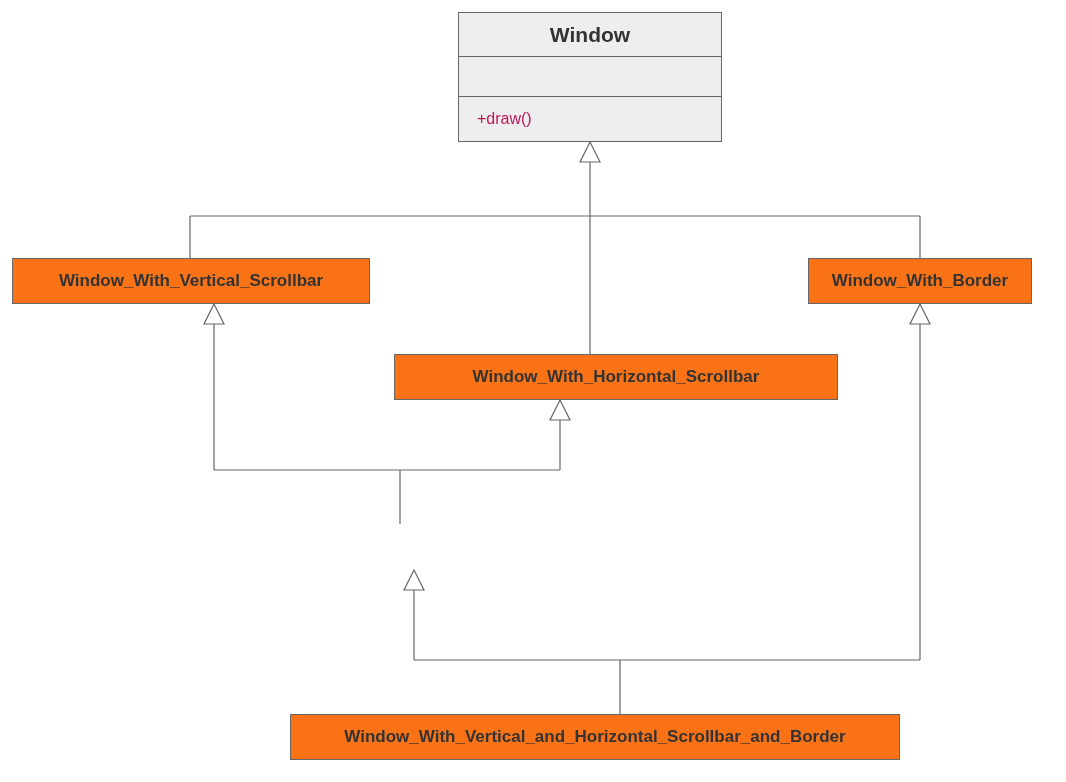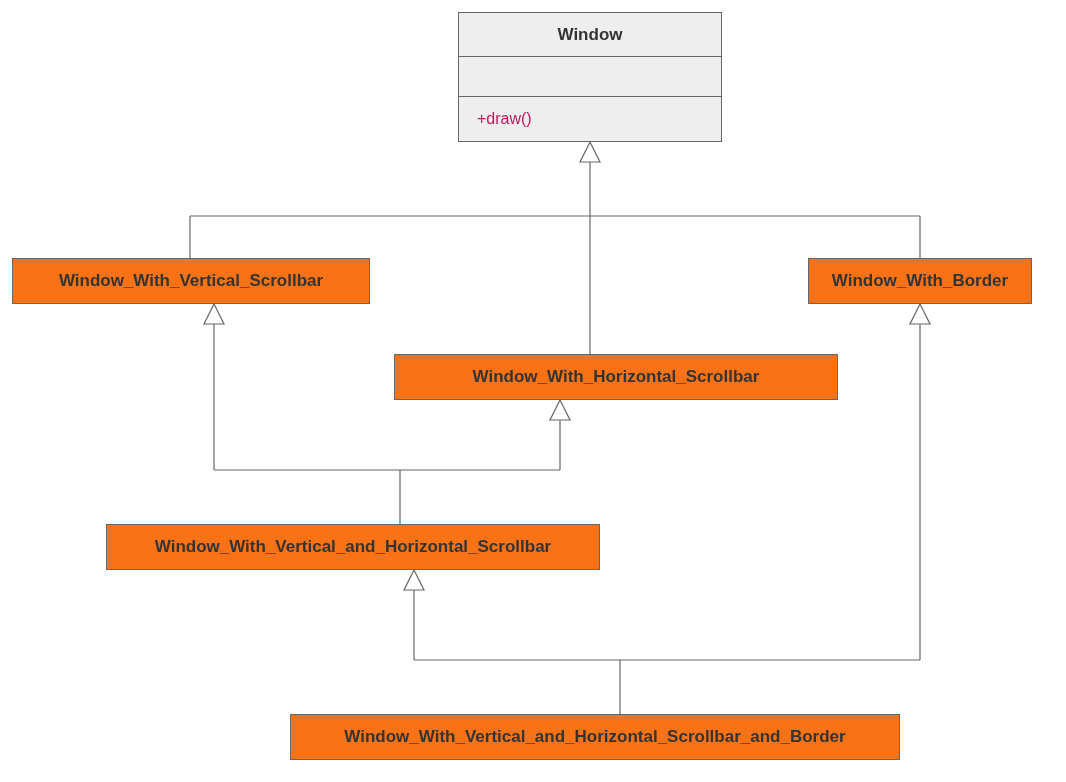--- a/index.html
+++ b/index.html
@@ -31,21 +31,21 @@
   .compartment {
     border-bottom: 1px solid #666666;
     padding: 6px 10px;
     box-sizing: border-box;
   }
   .compartment:last-child {
     border-bottom: none;
   }
   .title {
     font-weight: bold;
-    font-size: 17px;
+    font-size: 21px;
     color: #333333;
     text-align: center;
     white-space: nowrap;
   }
   .empty {
     height: 24px;
   }
   .method {
     font-size: 16px;
     color: #be185d;
@@ -124,21 +124,18 @@
   </div>
 
   <div class="simple-box" style="left:808px; top:258px; width:224px; height:46px;justify-content:center;">
     <span class="simple-title">Window_With_Border</span>
   </div>
 
   <div class="simple-box" style="left:394px; top:354px; width:444px; height:46px;">
     <span class="simple-title">Window_With_Horizontal_Scrollbar</span>
   </div>
 
-  <div class="simple-box" style="left:106px; top:524px; width:494px; height:46px;">
-    <span class="simple-title">Window_With_Vertical_and_Horizontal_Scrollbar</span>
-  </div>
 
   <div class="simple-box" style="left:290px; top:714px; width:610px; height:46px;">
     <span class="simple-title">Window_With_Vertical_and_Horizontal_Scrollbar_and_Border</span>
   </div>
 
 </div>
 
 </body></html>

